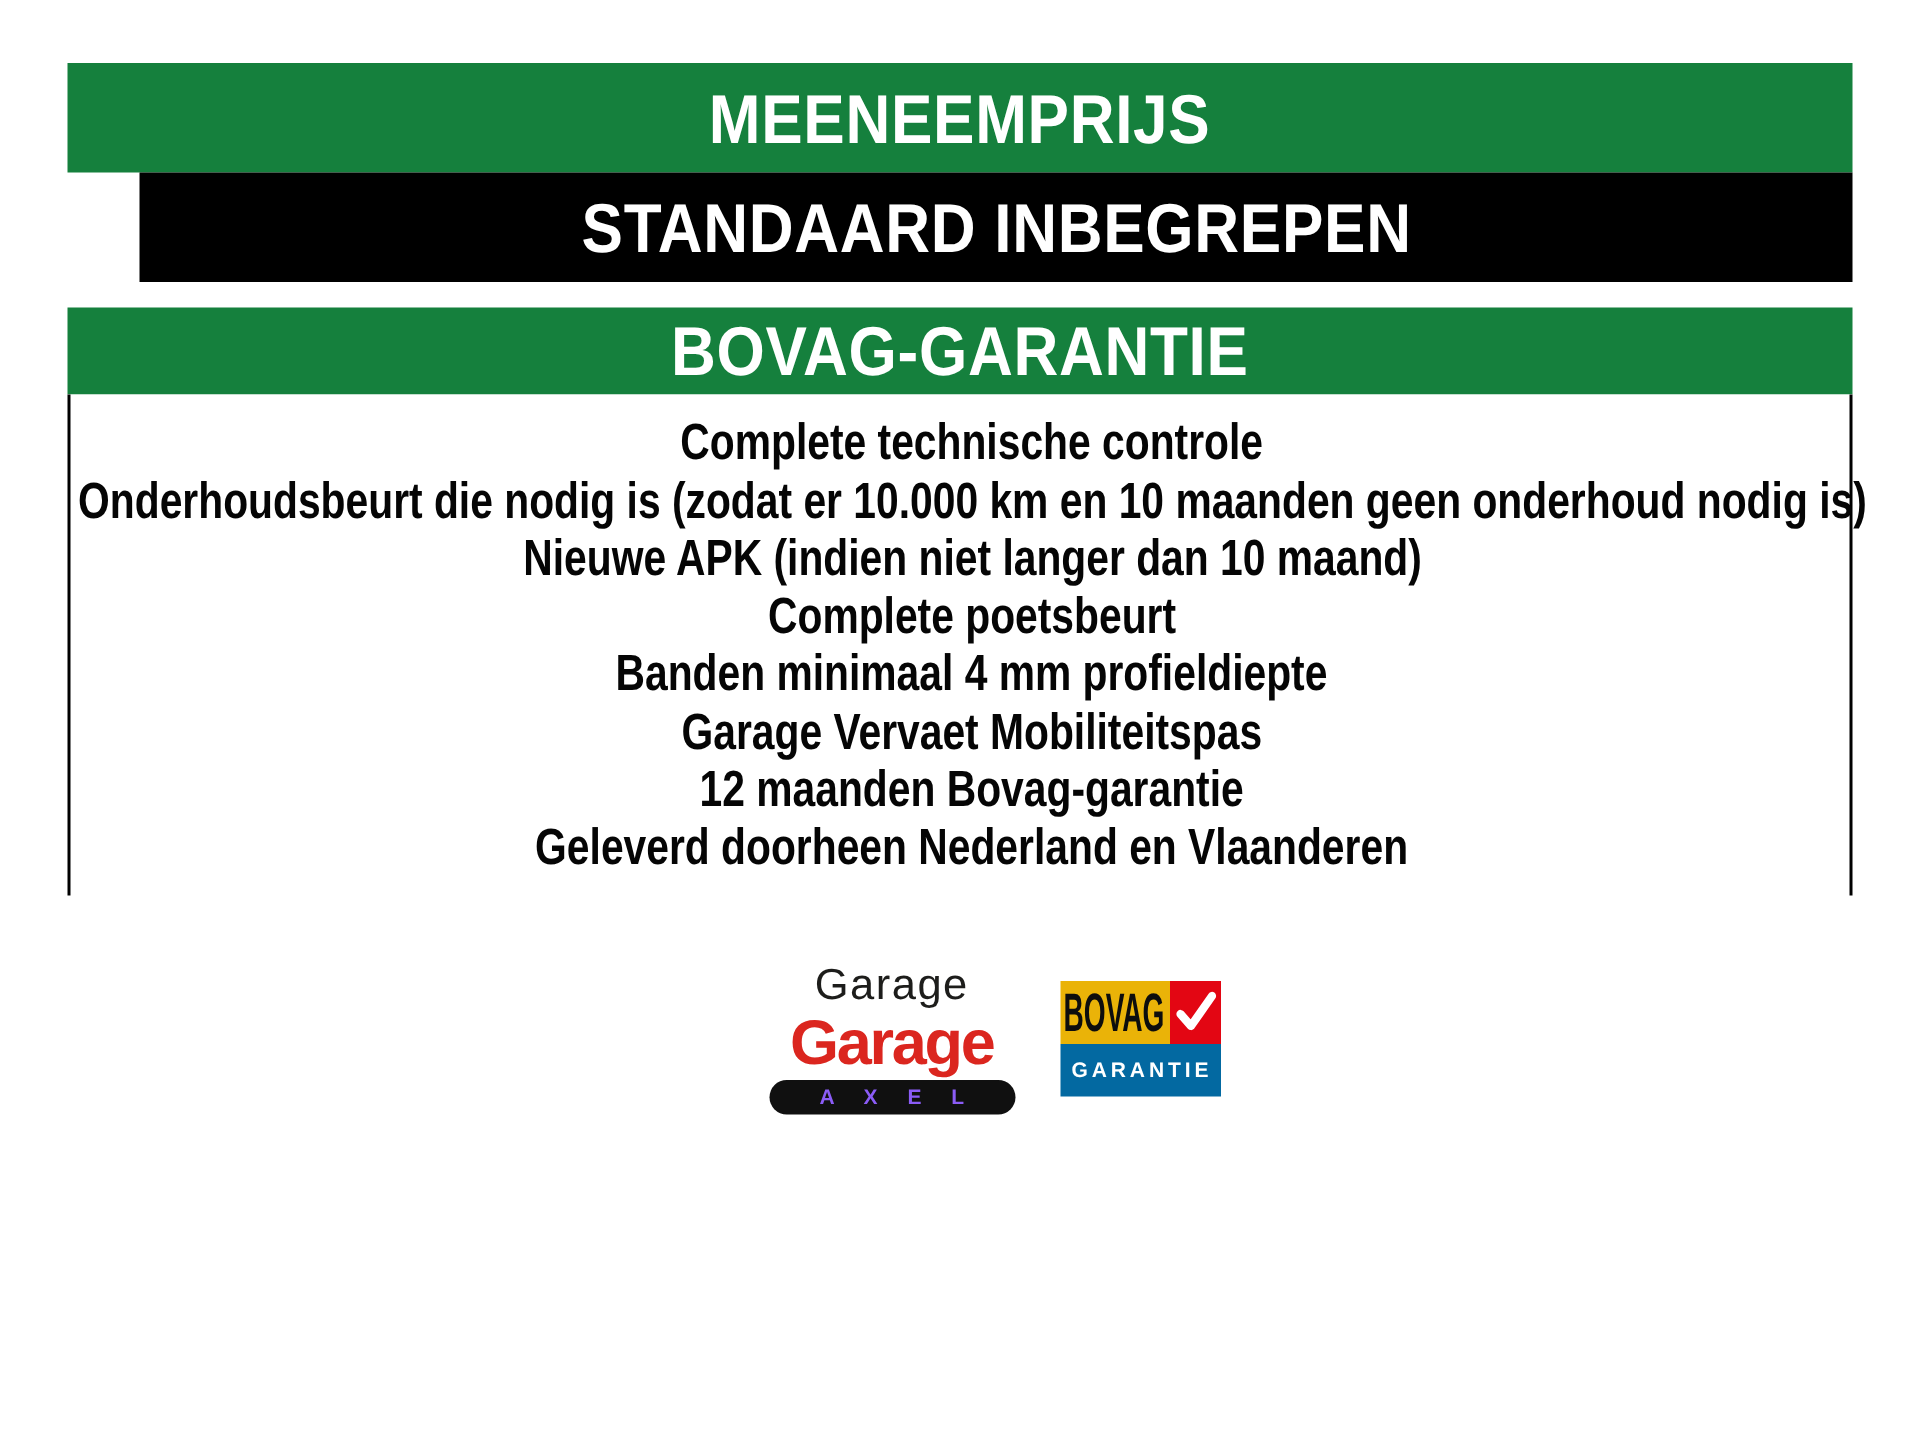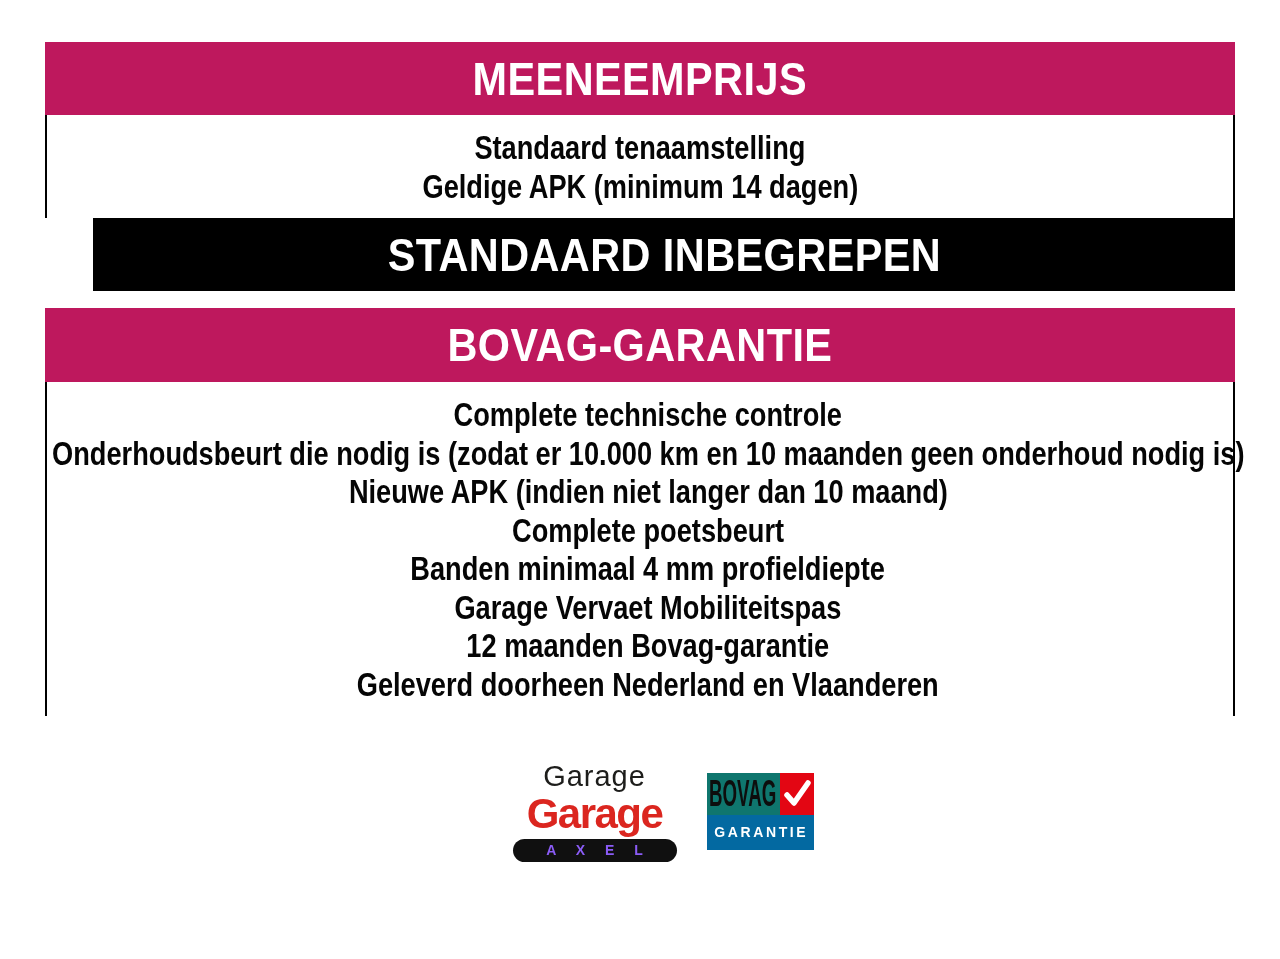--- a/index.html
+++ b/index.html
@@ -14,21 +14,21 @@
   .card {
     width: 1190px;
     margin: 42px auto 0 auto;
   }
   .bar {
     height: 73px;
     display: flex;
     align-items: center;
     justify-content: center;
   }
-  .bar--black { background: #be185d; }
+  .bar--black { background: #15803d; }
   .bar--red   { background: #000000; margin-left: 48px; }
   .bar-text {
     color: #ffffff;
     font-weight: 700;
     font-size: 46px;
     white-space: nowrap;
     letter-spacing: 0.5px;
     transform: scaleX(0.9);
     transform-origin: center;
   }
@@ -46,21 +46,21 @@
   .line {
     font-weight: 700;
     font-size: 34px;
     color: #050505;
     line-height: 38.5px;
     white-space: nowrap;
     transform: scaleX(0.8);
     transform-origin: center;
   }
   .block--bovag { margin-top: 17px; }
-  .bar--tall { height: 74px; }
+  .bar--tall { height: 58px; }
 
   
   .footer {
     margin-top: 44px;
     display: flex;
     justify-content: center;
     align-items: center;
     gap: 30px;
     padding-left: 46px;
   }
@@ -92,21 +92,21 @@
     color: #8b5cf6;
     font-weight: 700;
     font-size: 14px;
     letter-spacing: 8px;
     text-indent: 8px;
   }
   .bovag-logo { width: 107px; }
   .bovag-top { display: flex; height: 42px; }
   .bovag-yellow {
     flex: 1;
-    background: #0f766e;
+    background: #eab308;
     display: flex;
     align-items: center;
     justify-content: center;
     overflow: hidden;
   }
   .bovag-name {
     font-size: 36px;
     font-weight: 700;
     color: #0d0d0d;
     white-space: nowrap;
@@ -138,24 +138,20 @@
 </style>
 </head>
 <body>
 
 <div class="card">
 
   <section class="block">
     <div class="bar bar--black">
       <span class="bar-text">MEENEEMPRIJS</span>
     </div>
-    <div class="panel panel--intro">
-        <div class="line">Standaard tenaamstelling</div>
-        <div class="line">Geldige APK (minimum 14 dagen)</div>
-      </div>
   </section>
 
   <div class="bar bar--red">
     <span class="bar-text">STANDAARD INBEGREPEN</span>
   </div>
 
   <section class="block block--bovag">
     <div class="bar bar--tall bar--black">
       <span class="bar-text">BOVAG-GARANTIE</span>
     </div>

